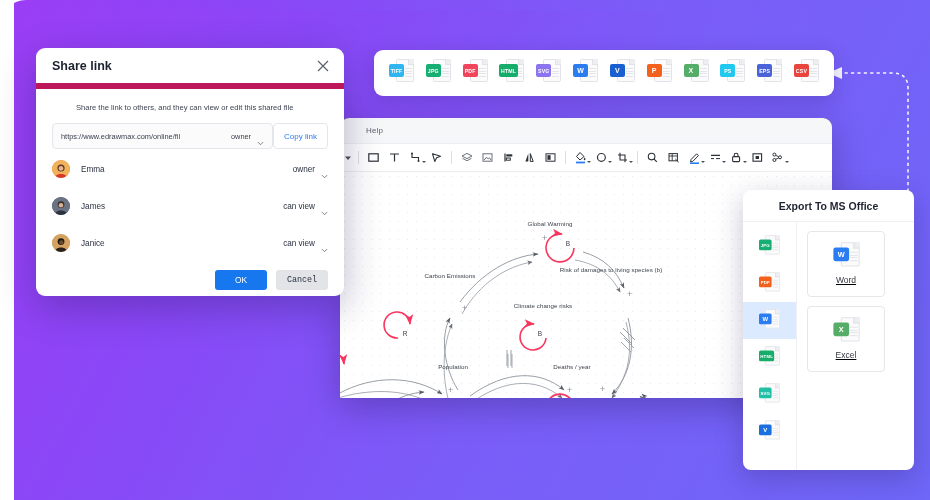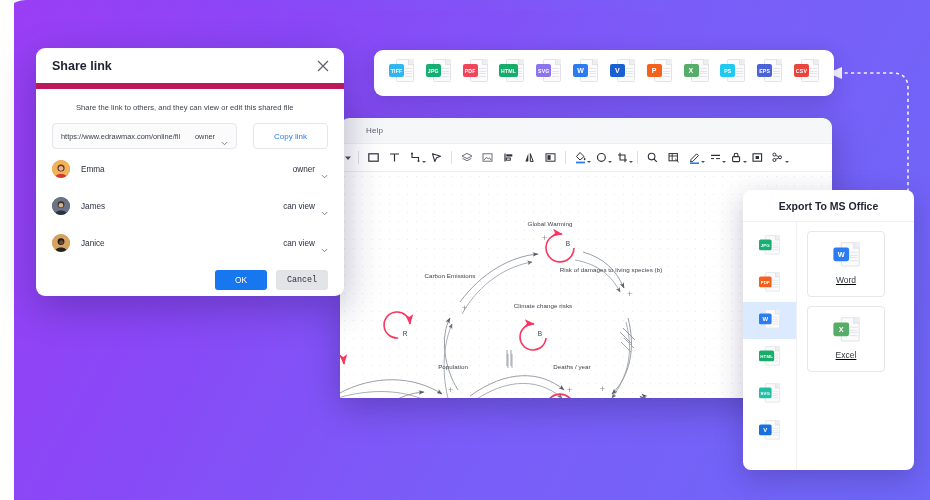--- a/index.html
+++ b/index.html
@@ -227,36 +227,36 @@
     border-bottom: 6px solid #be185d;
   }
   #share-title { font-size: 12.5px; font-weight: bold; color: #1b2130; flex: 1; }
   #share-close { width: 14px; height: 14px; color: #555b66; }
   #share-desc {
     font-size: 7.6px; color: #3d4350;
     padding: 14px 16px 0 16px;
     margin-left: 24px;
   }
   #link-row {
-    display: flex; gap: 16px;
+    display: flex; gap: 0;
     padding: 11px 16px 0 16px;
   }
   #link-input {
     flex: 1; height: 26px;
     border: 1px solid #e4e6eb; border-radius: 4px;
     background: #fbfbfc;
     display: flex; align-items: center;
     padding: 0 8px;
     gap: 6px;
   }
   #link-url { font-size: 7.4px; color: #3b414e; flex: 1; overflow: hidden; white-space: nowrap; }
   #link-owner { font-size: 7.4px; color: #3b414e; }
   .chev { width: 7px; height: 7px; }
   #copy-link {
-    height: 26px; padding: 0 20px;
+    height: 26px; padding: 0 10px;
     border: 1px solid #e4e6eb; border-radius: 4px;
     display: flex; align-items: center;
     font-size: 8px; color: #2b7cf0; background: #fff;
   }
   .people-row {
     display: flex; align-items: center;
     padding: 0 16px;
     height: 34px;
     margin-top: 3px;
   }

